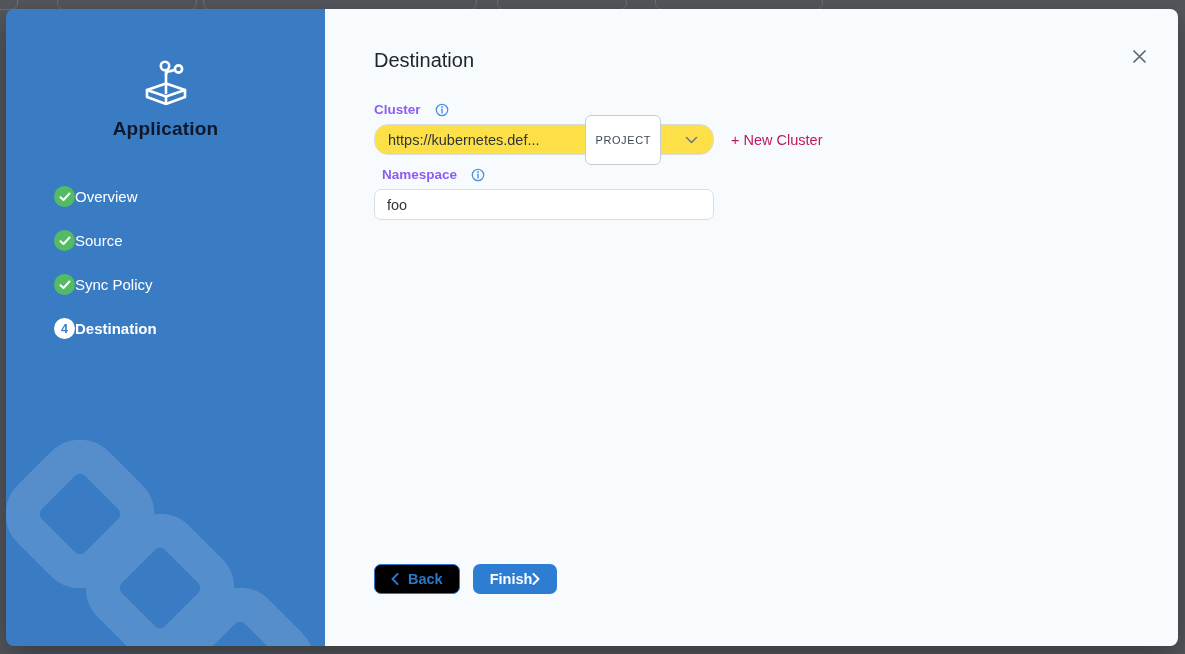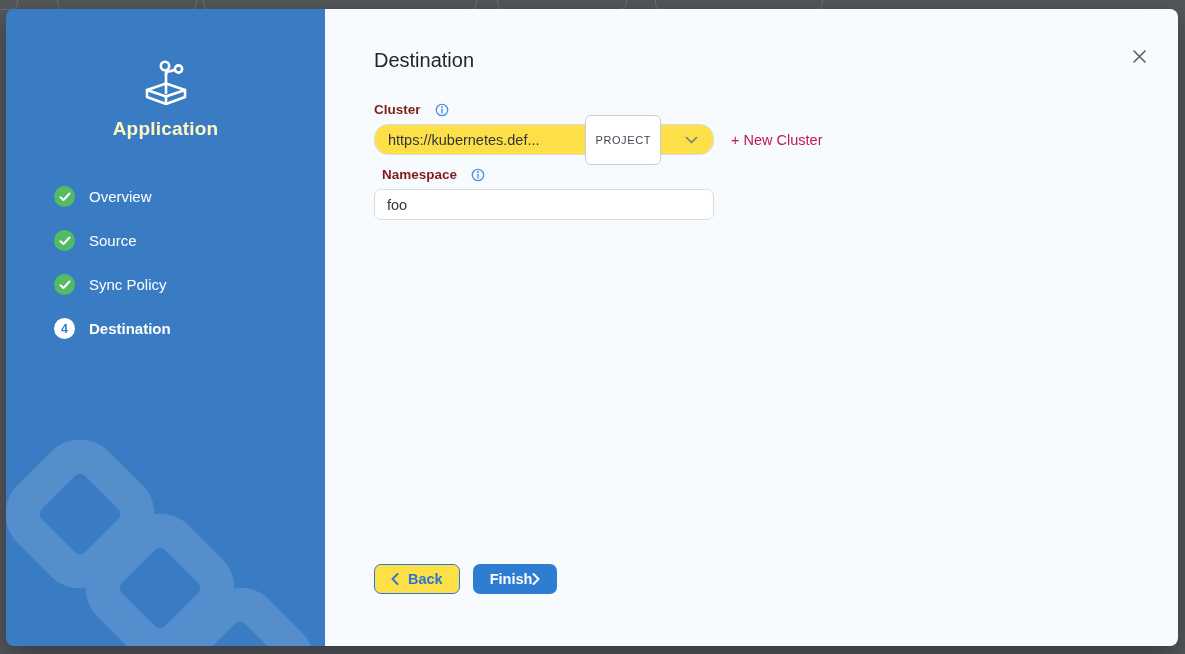--- a/index.html
+++ b/index.html
@@ -20,47 +20,47 @@
     box-shadow:0 10px 30px rgba(0,0,0,.35);
   }
   
   .sidebar {
     width:319px; flex-shrink:0; position:relative;
     background:#3a7cc4; overflow:hidden;
   }
   .watermark { position:absolute; left:0; bottom:0; pointer-events:none; }
   .app-icon { display:block; margin:48px auto 0; }
   .sidebar-title {
-    color:#fef9c3; font-size:19px; font-weight:bold; text-align:center;
+    color:#0f172a; font-size:19px; font-weight:bold; text-align:center;
     margin-top:13px; letter-spacing:.2px; position:relative;
   }
   .steps {
     margin-top:46px; padding-left:48px; position:relative;
     display:flex; flex-direction:column; gap:23px;
   }
-  .step { display:flex; align-items:center; gap:14px; }
+  .step { display:flex; align-items:center; gap:0; }
   .step-circle {
     width:21px; height:21px; border-radius:50%; flex-shrink:0;
     display:flex; align-items:center; justify-content:center;
   }
   .step-circle.complete { background:#53bb63; }
   .step-circle.active { background:#ffffff; color:#3a7cc4; font-size:12.5px; font-weight:bold; }
   .step-label { color:#fff; font-size:15px; }
   .step.active .step-label { font-weight:bold; }
   
   .content { flex:1; position:relative; background:#f8fbfd; }
   .close-btn {
     position:absolute; top:38px; right:30px; width:18px; height:18px;
     display:flex; align-items:center; justify-content:center; cursor:pointer;
   }
   .content-title { margin:40px 0 0 49px; font-size:20px; font-weight:normal; color:#21262b; }
   .form { margin:30px 0 0 49px; }
   .field-label {
     display:flex; align-items:center; gap:14px;
-    font-size:13.5px; font-weight:bold; color:#7f1d1d;
+    font-size:13.5px; font-weight:bold; color:#8b5cf6;
   }
   .row { display:flex; align-items:center; }
   .select-box {
     margin-top:7px; width:340px; height:31px; background:#fde047;
     border:1px solid #d8dde3; border-radius:14px;
     display:flex; align-items:center; padding:0 13px; cursor:pointer;
   }
   .select-value { font-size:14.5px; color:#2e353c; white-space:nowrap; }
   .badge {
     margin-left:auto; border:1px solid #c5cdd5; border-radius:6px;
@@ -77,21 +77,21 @@
     border:1px solid #d8dde3; border-radius:7px; padding:8px 12px;
     font-size:14.5px; color:#2e353c; font-family:"Liberation Sans", sans-serif;
     outline:none; display:block;
   }
   .footer { position:absolute; left:49px; bottom:52px; display:flex; gap:13px; }
   .btn {
     height:30px; border-radius:7px; font-size:14.5px; font-weight:bold;
     display:flex; align-items:center; padding:0 16px; cursor:pointer;
     font-family:"Liberation Sans", sans-serif;
   }
-  .btn-back { background:#fde047; color:#2b77cd; border:1.5px solid #2b77cd; gap:9px; }
+  .btn-back { background:#000000; color:#2b77cd; border:1.5px solid #2b77cd; gap:9px; }
   .btn-finish { background:#2d7dd2; color:#fff; border:none; padding:0 17px; }
 </style>
 </head>
 <body>
 
 <div class="bg-field" style="left:-30px;width:48px"></div>
 <div class="bg-field" style="left:57px;width:140px"></div>
 <div class="bg-field" style="left:203px;width:274px"></div>
 <div class="bg-field" style="left:497px;width:130px"></div>
 <div class="bg-field" style="left:655px;width:168px"></div>

